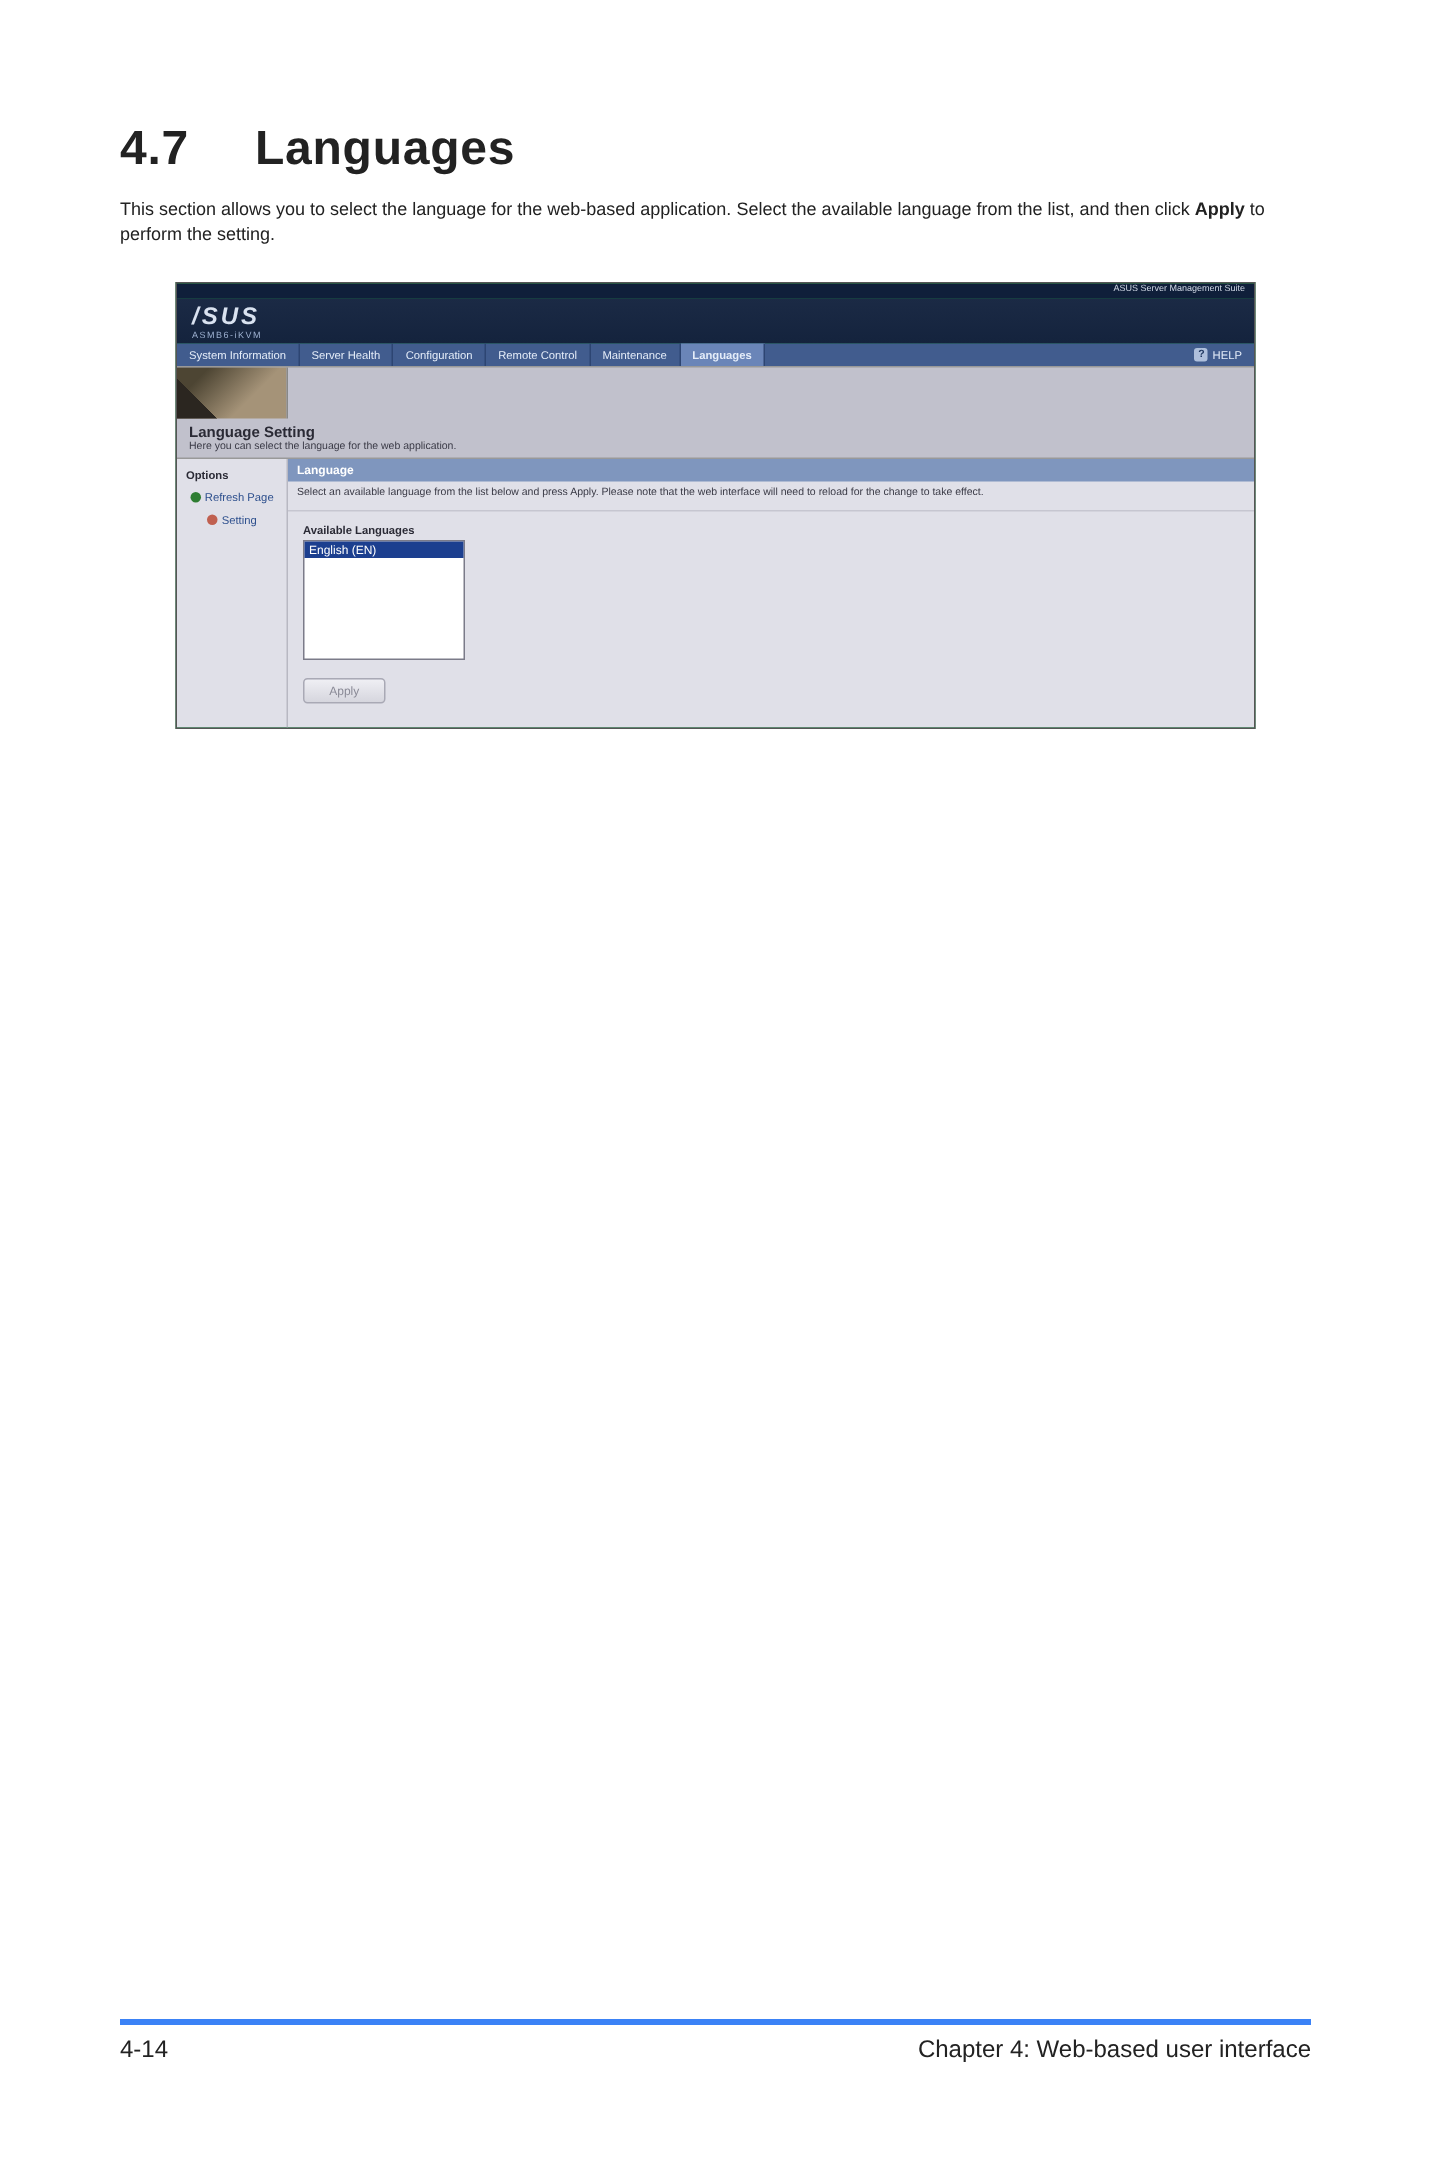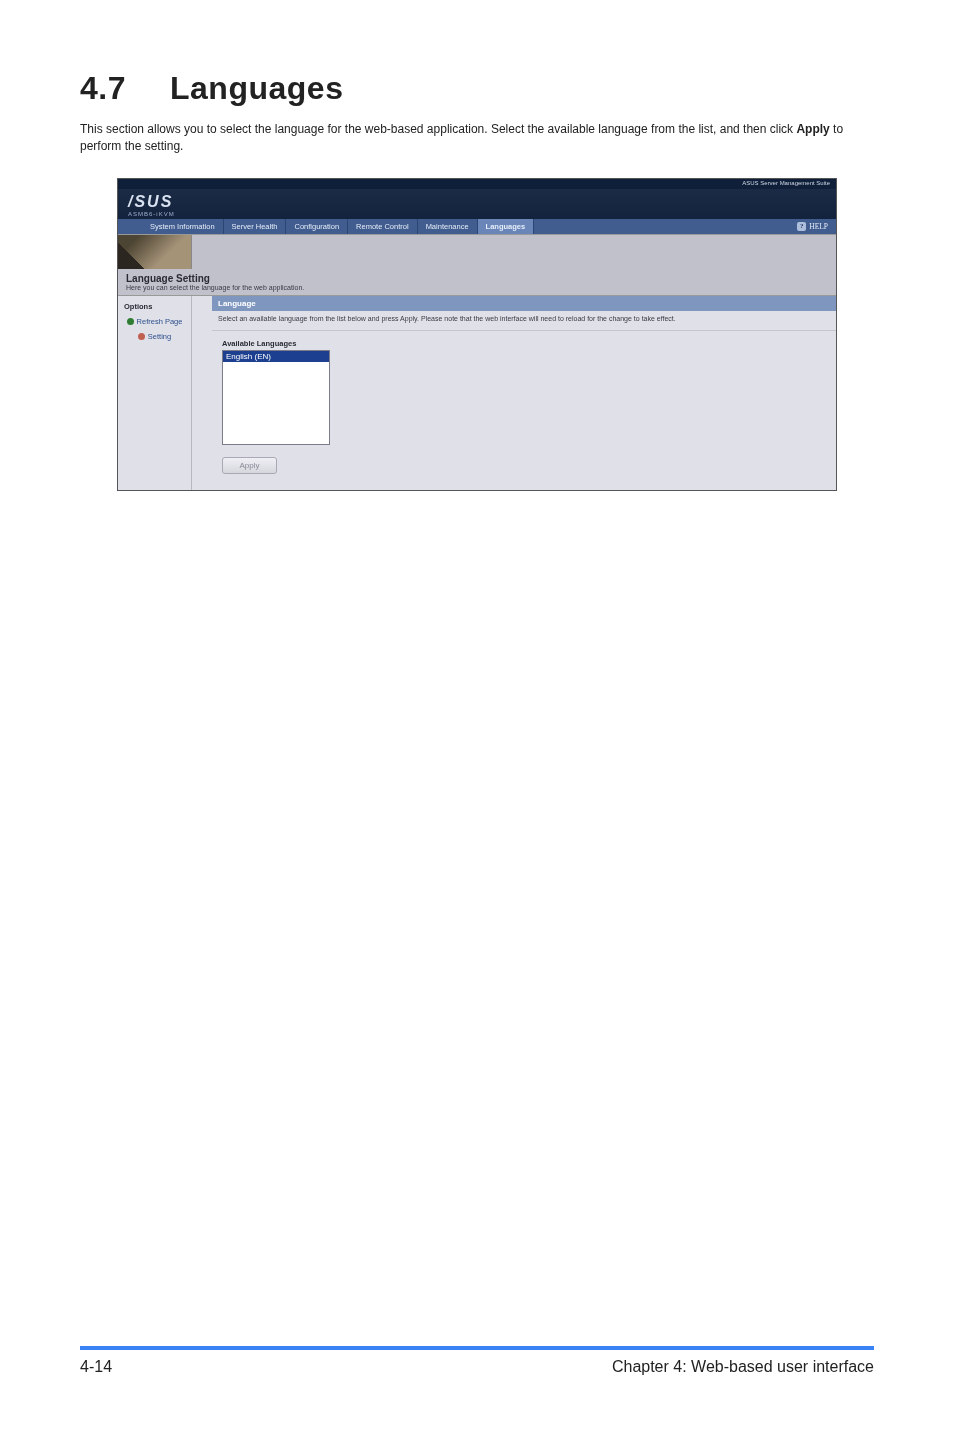--- a/index.html
+++ b/index.html
@@ -6,20 +6,21 @@
   body {
     width: 954px;
     height: 1438px;
     background: #ffffff;
     font-family: Arial, Helvetica, sans-serif;
     color: #222;
     position: relative;
   }
   .page {
     padding: 70px 80px 0 80px;
+    margin-top: 10px;
   }
   .heading {
     font-size: 32px;
     font-weight: bold;
     margin-bottom: 14px;
     letter-spacing: 0.5px;
   }
   .heading .secnum { display:inline-block; width: 90px; }
   .intro {
     font-size: 12px;
@@ -68,35 +69,33 @@
   }
   .shot-logoright {
     font-size: 7px;
     color: #9cb0d4;
   }
   .shot-tabs {
     display: flex;
     background: #415c8e;
     color: #e5edf9;
     font-size: 7.5px;
-    padding-left: 24px;
   }
   .shot-tab {
     padding: 3px 8px;
     border-right: 1px solid #2d4572;
     white-space: nowrap;
   }
   .shot-tab.active { background: #6a85b8; font-weight: bold; }
   .shot-help {
     margin-left: auto;
     padding: 3px 8px;
     display: flex;
     align-items: center;
     gap: 3px;
-    font-family: Liberation Serif, serif;
   }
   .help-badge {
     display: inline-block;
     width: 9px; height: 9px;
     background: #aebfdc;
     color: #1d355e;
     border-radius: 2px;
     text-align: center;
     line-height: 9px;
     font-weight: bold;
@@ -118,21 +117,20 @@
     border-right: 1px solid #888;
   }
   .shot-titletext {
     padding: 4px 8px;
   }
   .shot-titletext .ttl { font-size: 10px; font-weight: bold; }
   .shot-titletext .sub { font-size: 7px; color: #3a3a46; }
   .shot-body {
     display: flex;
     background: #e0e0e8;
-    gap: 20px;
   }
   .shot-side {
     width: 74px;
     padding: 6px 6px;
     border-right: 1px solid #b8b8c2;
     font-size: 7.5px;
     color: #2a2a35;
   }
   .shot-side .opt-title { font-weight: bold; margin-bottom: 6px; }
   .shot-side .opt-item {
@@ -160,21 +158,21 @@
   .panel-sub {
     font-size: 7px;
     color: #3a3a46;
     padding: 4px 6px 8px 6px;
     border-bottom: 1px solid #c6c6d0;
   }
   .panel-body { padding: 8px 10px; }
   .avl-label { font-weight: bold; font-size: 7.5px; margin-bottom: 2px; }
   .listbox {
     width: 108px;
-    height: 95px;
+    height: 80px;
     background: #fff;
     border: 1px solid #7b7b89;
   }
   .listbox .li-sel {
     background: #1c3f8f;
     color: #fff;
     font-size: 8px;
     padding: 1px 3px;
   }
   .apply-btn {

